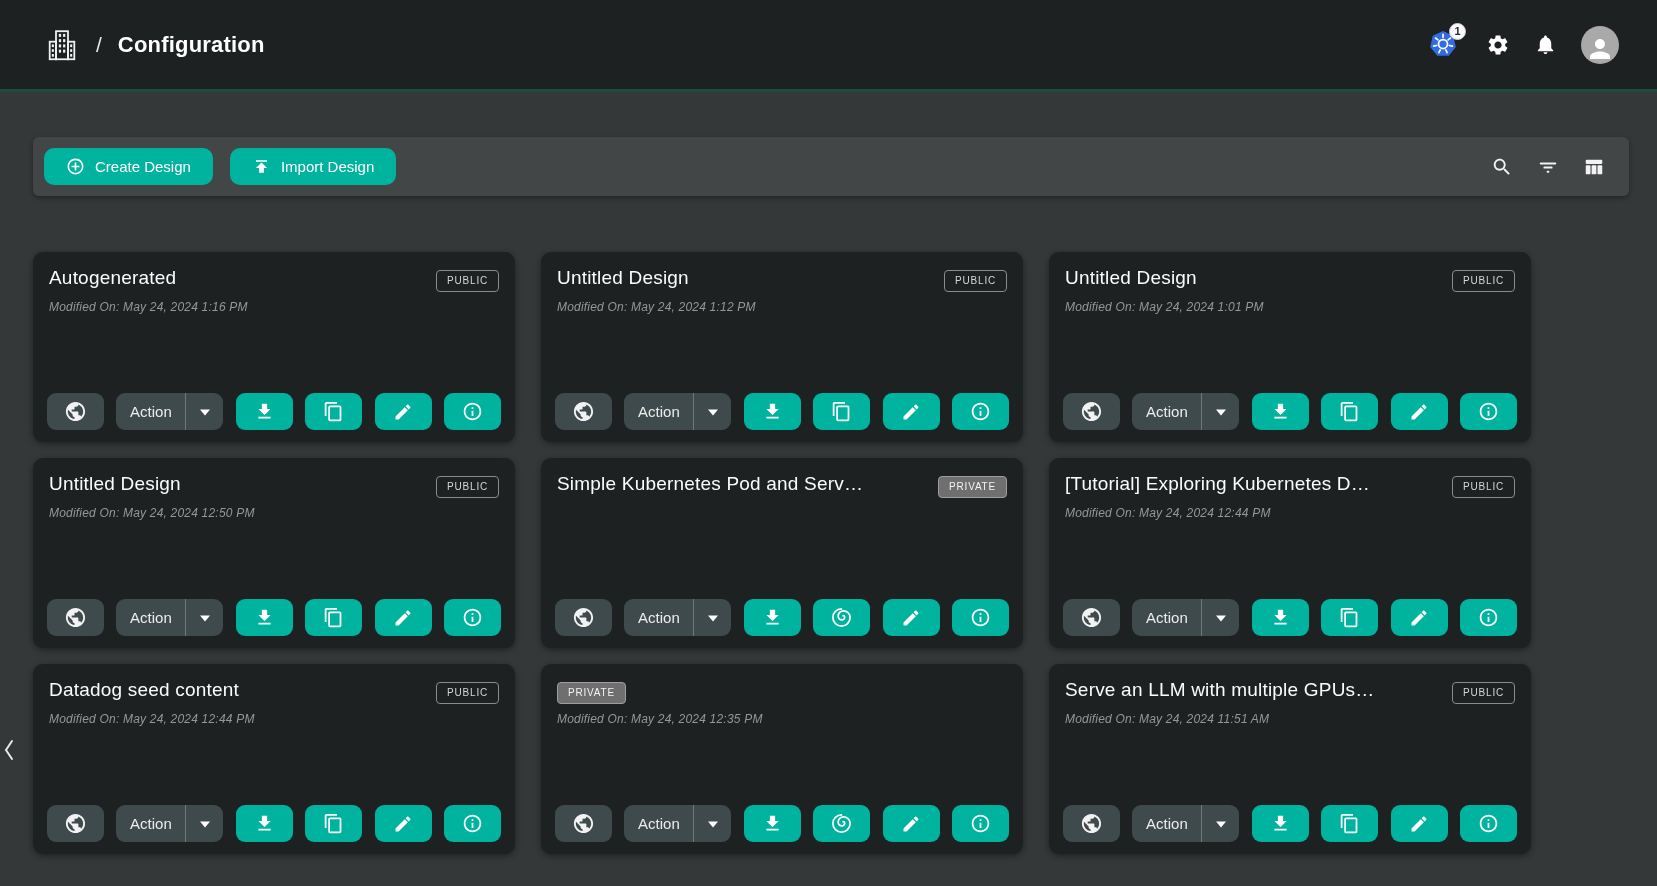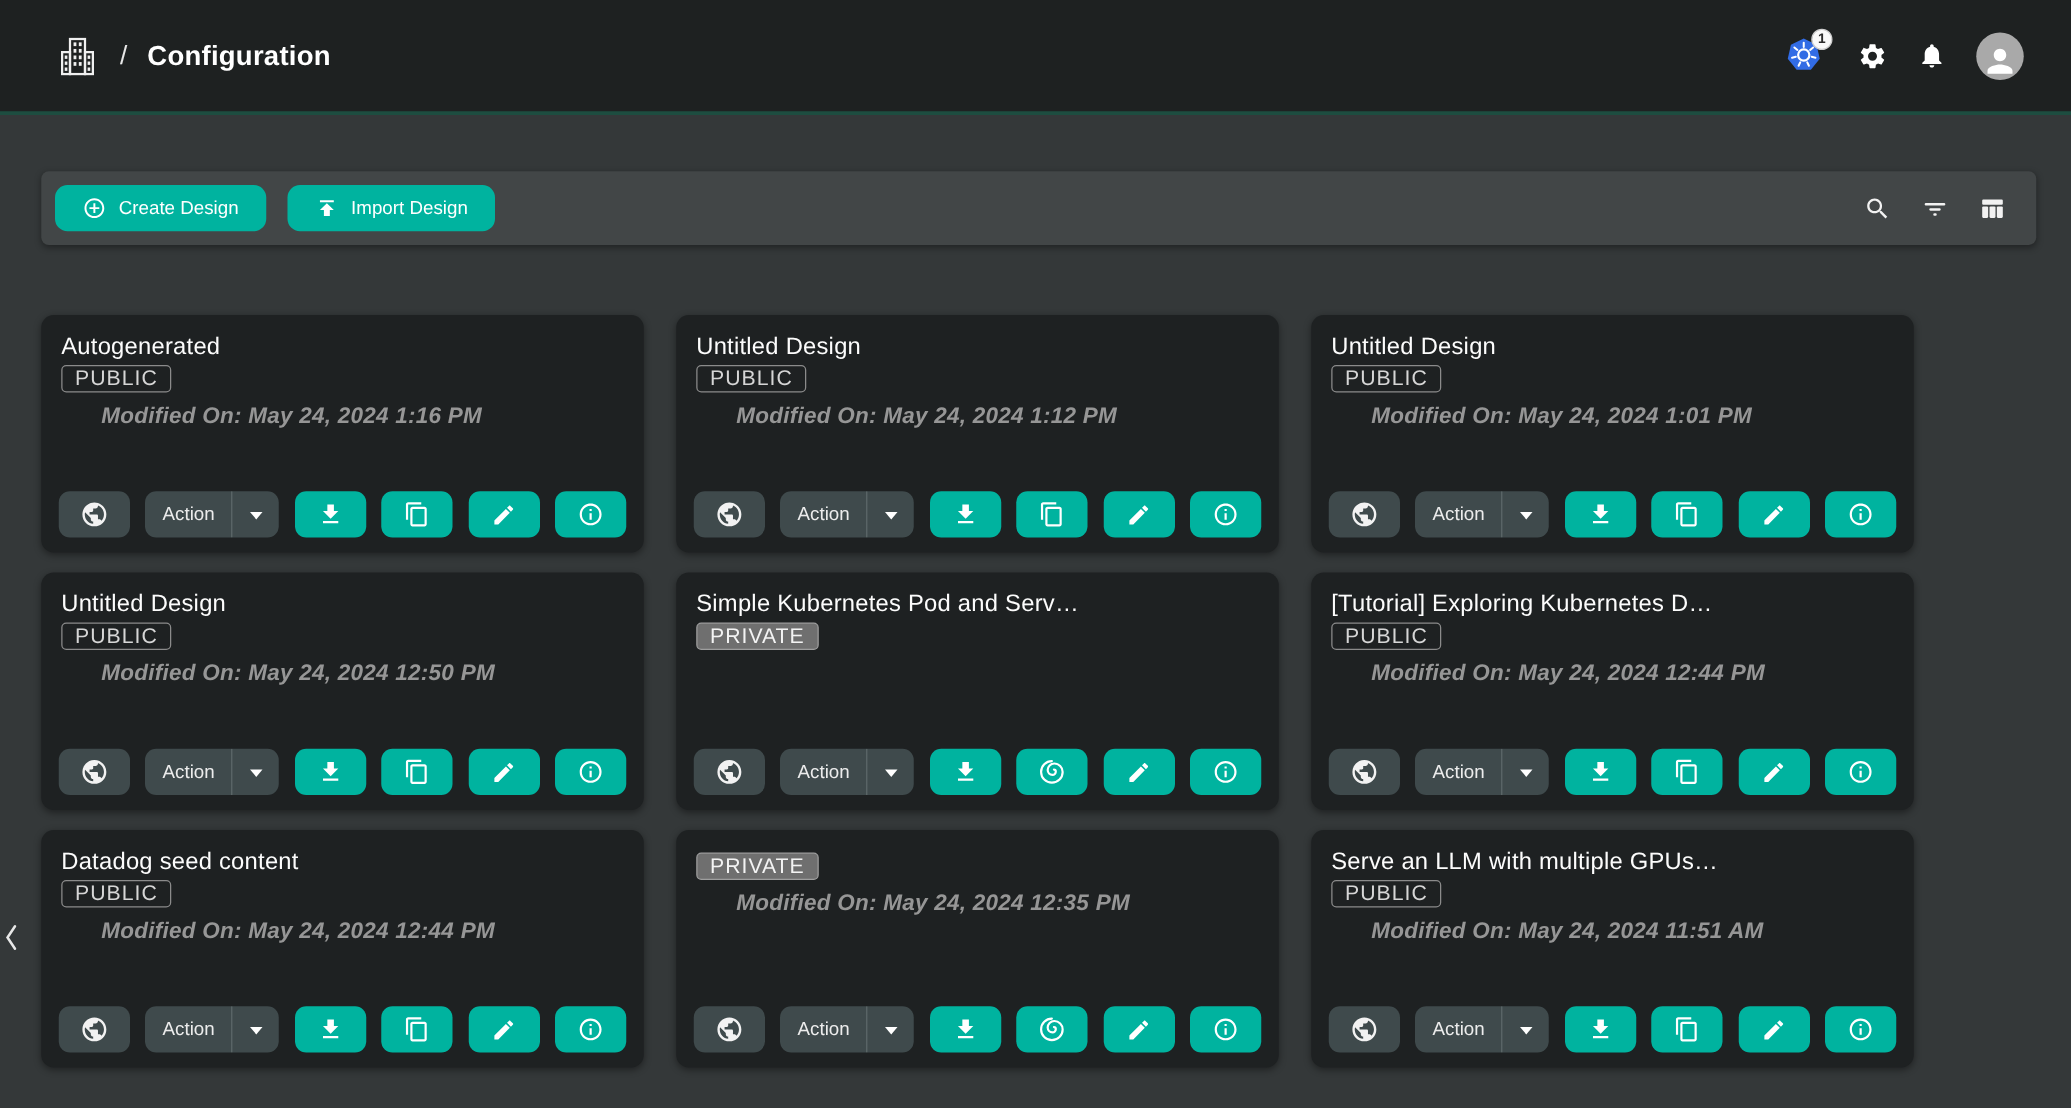--- a/index.html
+++ b/index.html
@@ -65,35 +65,35 @@
     display:grid;
     grid-template-columns:repeat(3,482px);
     column-gap:26px; row-gap:16px;
   }
   .design-card {
     position:relative; height:190px;
     background:#1e2122; border-radius:10px;
     padding:15px 16px;
     box-shadow:0 2px 6px rgba(0,0,0,.4);
   }
-  .card-head { display:flex; align-items:flex-start; justify-content:space-between;flex-direction:column; }
+  .card-head { display:flex; align-items:flex-start; justify-content:space-between; }
   .card-title {
     font-size:19px; font-weight:500; color:#fcfcfc;
     white-space:nowrap; overflow:hidden; max-width:370px; letter-spacing:.2px;
   }
   .badge {
     flex-shrink:0; margin-top:3px;
-    font-size:17px; letter-spacing:.8px;
+    font-size:10px; letter-spacing:.8px;
     padding:3px 10px; border-radius:4px; line-height:14px;
   }
   .badge-public  { color:#d6d6d6; border:1px solid #8b8b8b; background:transparent; }
   .badge-private { color:#f3f3f3; border:1px solid #9e9e9e; background:#6f6f6f; }
   .card-modified {
-    margin-top:8px; font-size:18px; font-style:italic; font-weight:700;
-    color:#969696; letter-spacing:.2px;margin-left:32px;
+    margin-top:8px; font-size:12px; font-style:italic; font-weight:400;
+    color:#969696; letter-spacing:.2px;
   }
   .card-actions {
     position:absolute; left:14px; right:14px; bottom:12px; height:37px;
     display:flex; justify-content:space-between; align-items:center;
   }
   .cbtn {
     height:37px; border-radius:9px; cursor:pointer;
     display:flex; align-items:center; justify-content:center;
   }
   .cbtn-gray { background:#3f4a4c; }

